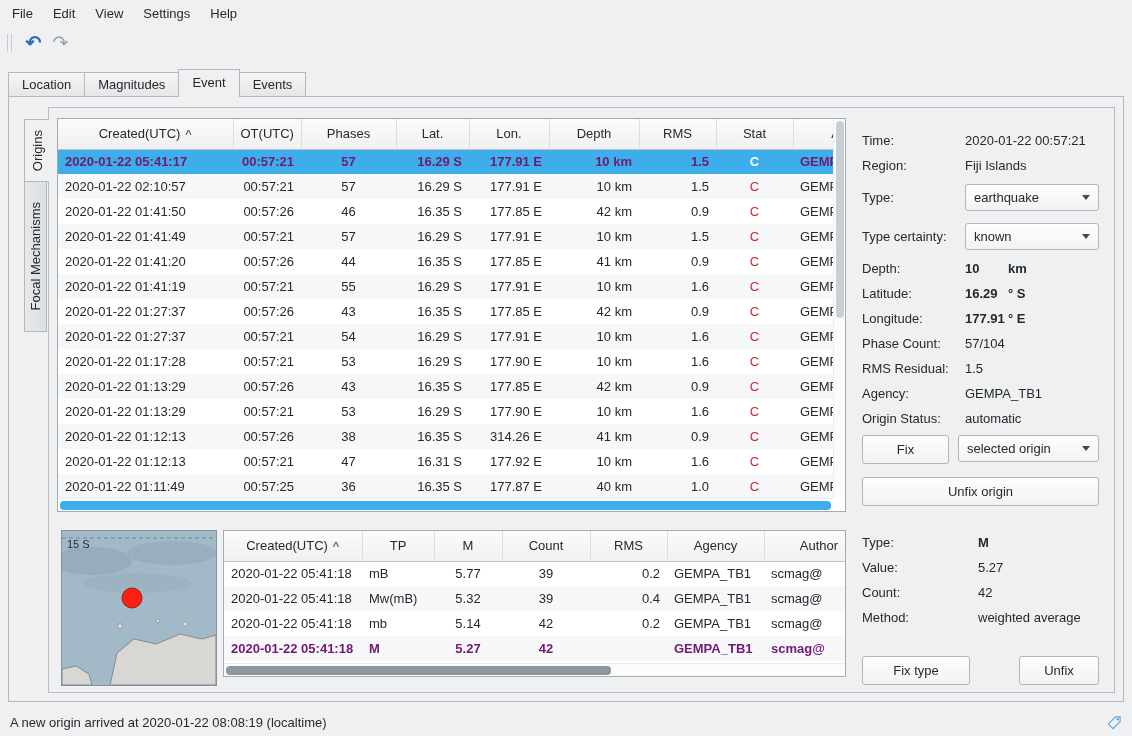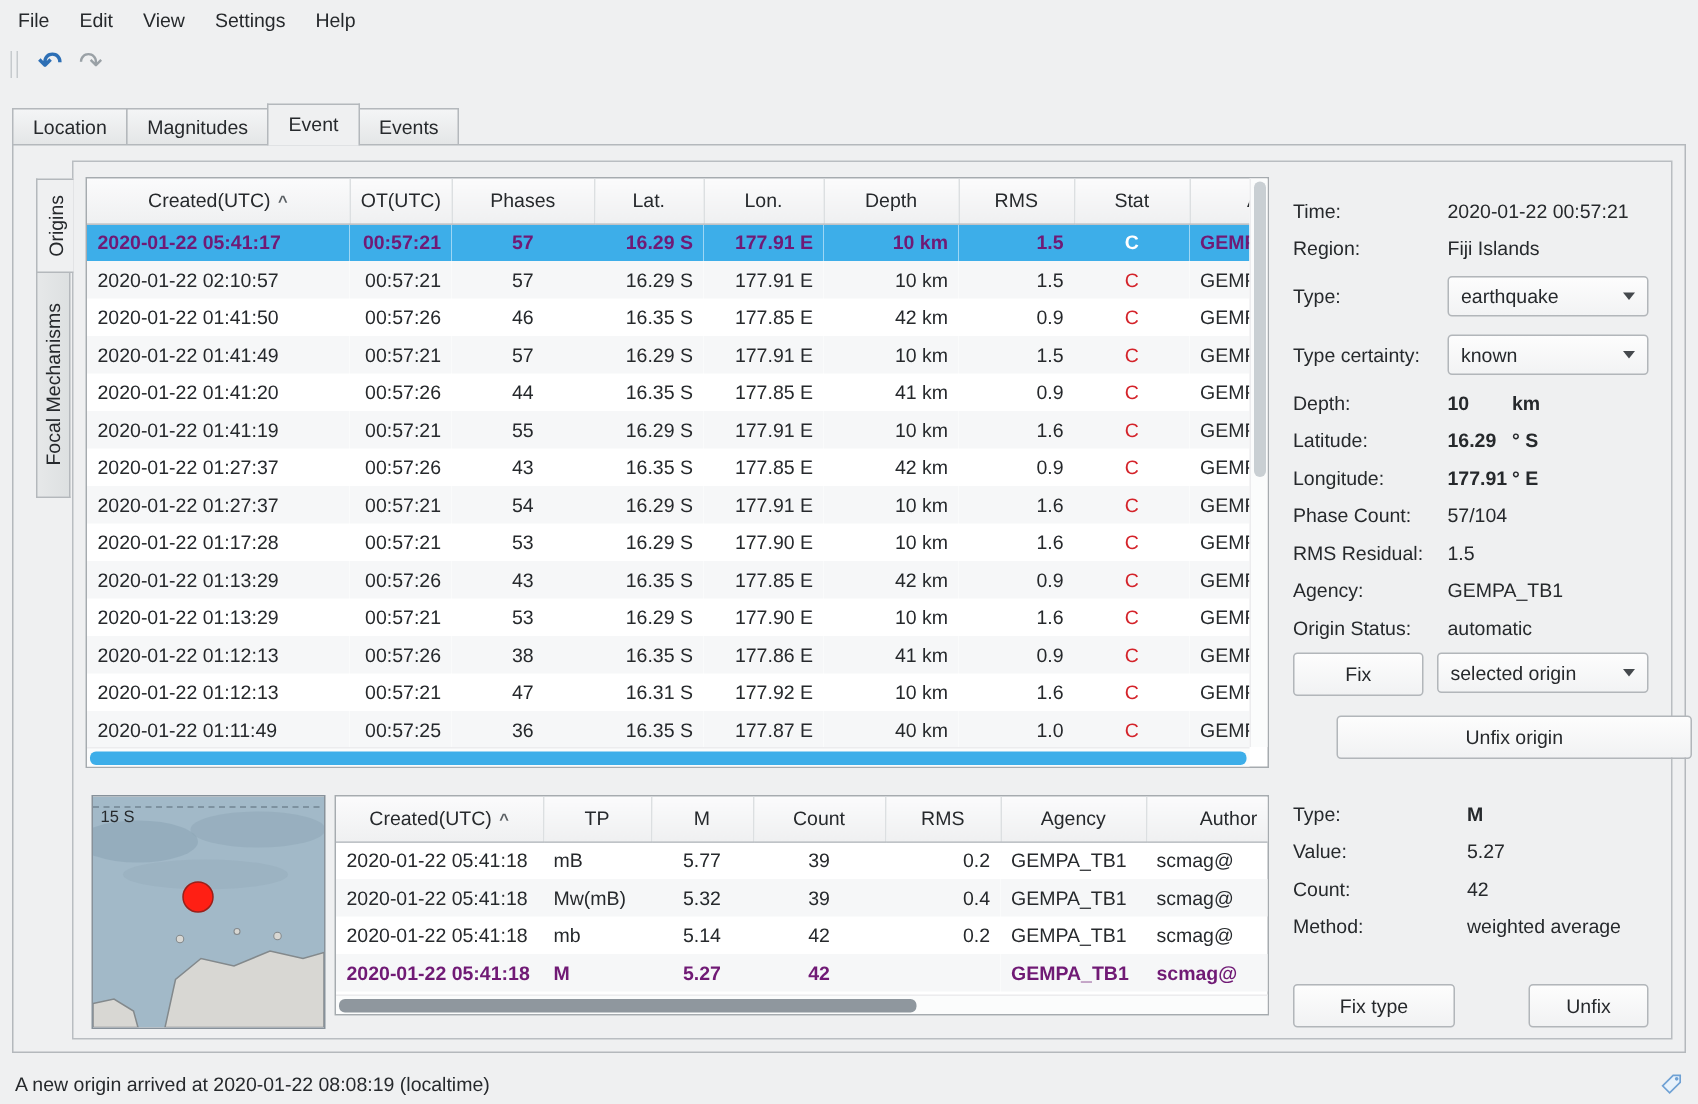--- a/index.html
+++ b/index.html
@@ -76,21 +76,21 @@
   .mag-info .flabel { width:116px; flex:none; }
   .fnum { display:inline-block; width:36px; text-align:left; font-weight:bold; }
   .funit { margin-left:7px; font-weight:bold; }
   .bold { font-weight:bold; }
   .combo { display:flex; align-items:center; justify-content:space-between; width:141px; height:27px; padding:0 8px; border:1px solid #b2b6ba; border-radius:3px; background:linear-gradient(#fdfdfd,#f2f3f4); }
   .combo .arrow { width:0; height:0; border-left:4px solid transparent; border-right:4px solid transparent; border-top:5px solid #45494d; margin-left:8px; }
   .btn { height:29px; border:1px solid #b2b6ba; border-radius:3px; background:linear-gradient(#fdfdfd,#f1f2f3); font:13px "Liberation Sans", sans-serif; color:#26292c; padding:0 14px; }
   .fixrow { display:flex; gap:9px; margin-top:4px; }
   .fixrow .btn { width:87px; flex:none; }
   .fixrow .combo { flex:1; }
-  .unfix-origin { margin-top:13px; width:100%;margin-left:29px; }
+  .unfix-origin { margin-top:13px; width:100%; }
   .magbtns { display:flex; justify-content:space-between; margin-top:auto; }
   .magbtns .fixtype { width:108px; }
   .magbtns .unfix { width:80px; }
 
   
   .statusbar { position:absolute; left:0; right:0; bottom:0; height:28px; display:flex; align-items:center; padding:0 10px; background:#eff0f1; }
   .status-msg { flex:1; }
 </style>
 </head>
 <body>
@@ -278,21 +278,21 @@
                   <td>10 km</td>
                   <td>1.6</td>
                   <td>C</td>
                   <td>GEMPA_TB1</td>
                 </tr>
                 <tr>
                   <td>2020-01-22 01:12:13</td>
                   <td>00:57:26</td>
                   <td>38</td>
                   <td>16.35 S</td>
-                  <td>177.86 E</td>
+                  <td>314.26 E</td>
                   <td>41 km</td>
                   <td>0.9</td>
                   <td>C</td>
                   <td>GEMPA_TB1</td>
                 </tr>
                 <tr>
                   <td>2020-01-22 01:12:13</td>
                   <td>00:57:21</td>
                   <td>47</td>
                   <td>16.31 S</td>

